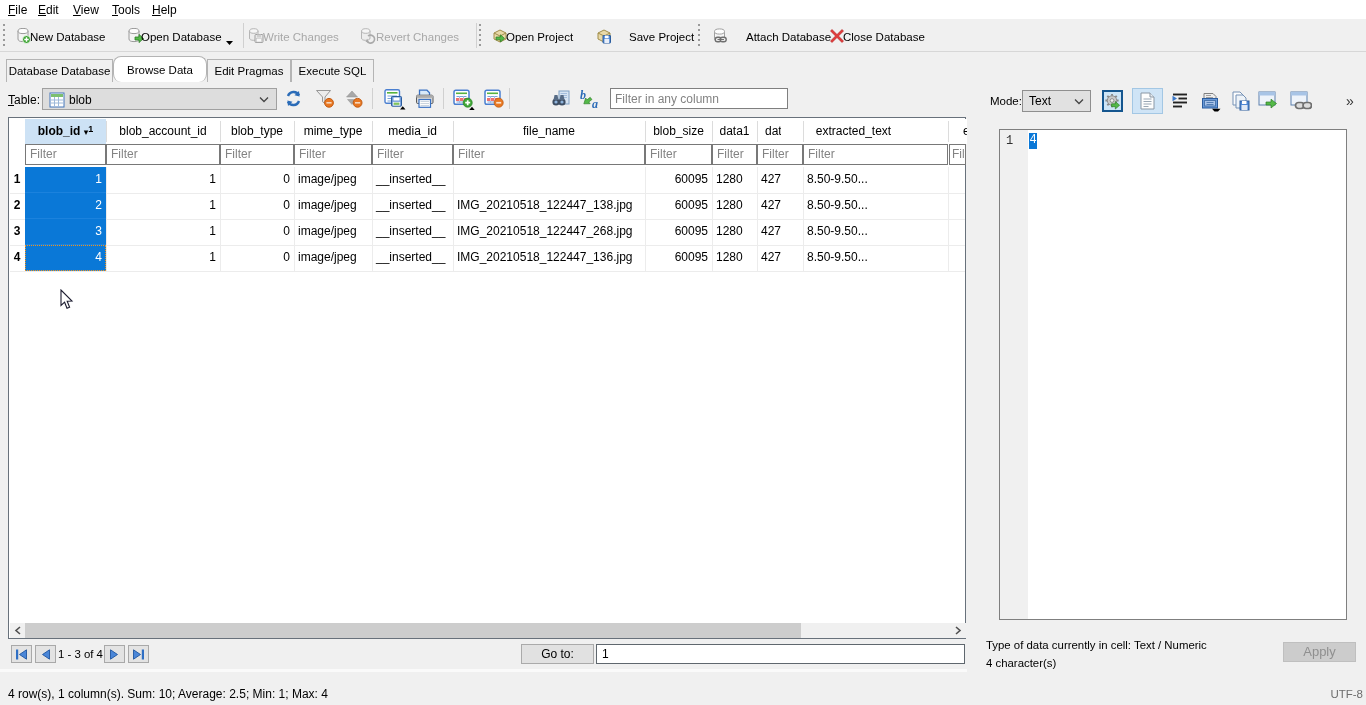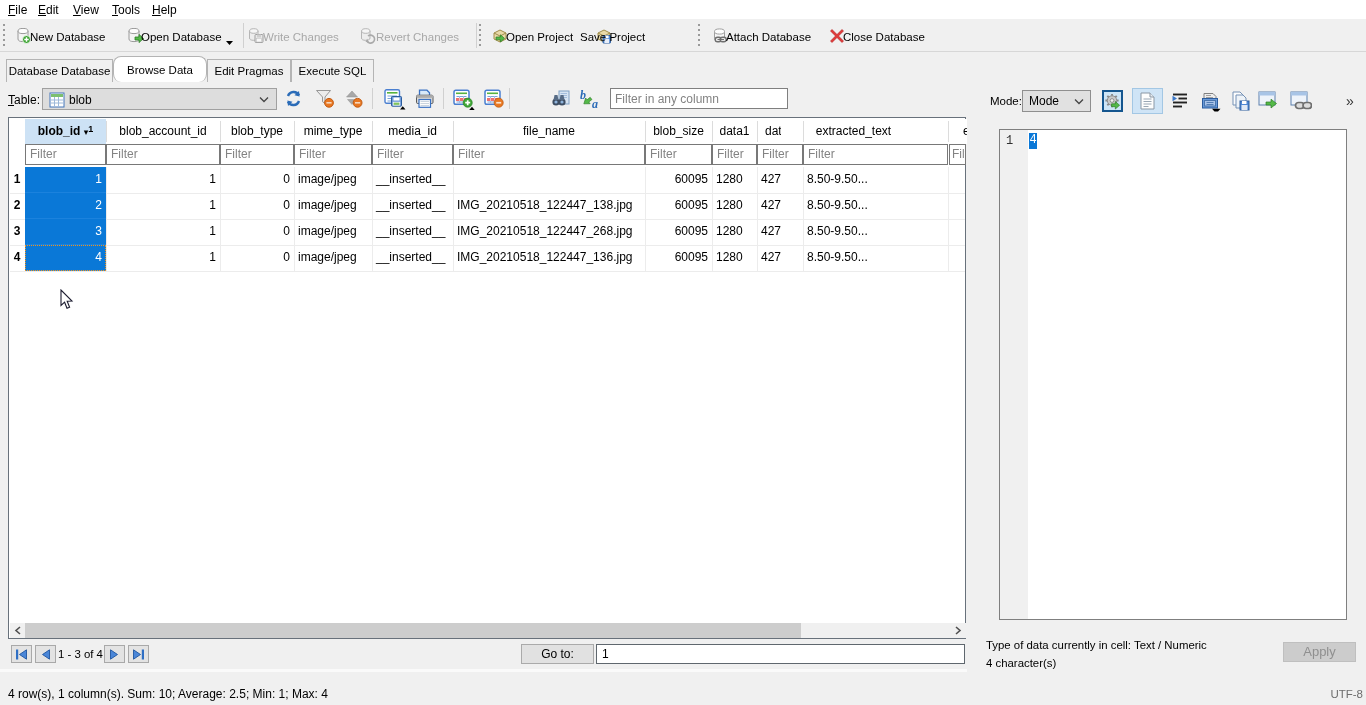--- a/index.html
+++ b/index.html
@@ -106,33 +106,33 @@
   </svg>
   <div class="tbtn" style="left:506px;">Open Project</div>
 
   <svg class="ticon" style="left:596px;top:9px;" width="16" height="16" viewBox="0 0 16 16">
     <path d="M2 5 L8 2 L14 5 L14 11 L8 14 L2 11 Z" fill="#e9d9a8" stroke="#a08d4b"></path>
     <path d="M2 5 L8 8 L14 5 M8 8 L8 14" fill="none" stroke="#a08d4b"></path>
     <rect x="7" y="7.5" width="7.5" height="7.5" rx="0.5" fill="#4f87d4" stroke="#2b5d9e"></rect>
     <rect x="8.8" y="7.5" width="3.8" height="2.8" fill="#fff"></rect>
     <rect x="8.4" y="11" width="4.8" height="4" fill="#e8eef8"></rect>
   </svg>
-  <div class="tbtn" style="left:580px;">Save Project</div>
+  <div class="tbtn" style="left:629px;">Save Project</div>
 
   <div class="handle" style="left:698px;"></div>
   <svg class="ticon" style="left:712px;top:9px;" width="16" height="16" viewBox="0 0 16 16">
     <path d="M2.5 3.5 L2.5 10.5 A5 2.6 0 0 0 12.5 10.5 L12.5 3.5" fill="#f6f6f6" stroke="#a0a0a0"></path>
     <ellipse cx="7.5" cy="3.5" rx="5" ry="2.6" fill="#fdfdfd" stroke="#a0a0a0"></ellipse>
     <g>
         <rect x="3.2" y="9.2" width="6" height="4.6" rx="2.3" fill="#f2f2f2" stroke="#6f6f6f" stroke-width="1.4"></rect>
     <rect x="8.2" y="9.2" width="6" height="4.6" rx="2.3" fill="#f2f2f2" stroke="#6f6f6f" stroke-width="1.4"></rect>
     <path d="M5.5 11.5 H12" stroke="#6f6f6f" stroke-width="1.2"></path>
       </g>
   </svg>
-  <div class="tbtn" style="left:726px;">Attach Database</div>
+  <div class="tbtn" style="left:726px;padding-left:20px;">Attach Database</div>
 
   <svg class="ticon" style="left:830px;top:10px;" width="14" height="14" viewBox="0 0 14 14">
     <path d="M2 0.5 L7 5.5 L12 0.5 L13.5 2 L8.5 7 L13.5 12 L12 13.5 L7 8.5 L2 13.5 L0.5 12 L5.5 7 L0.5 2 Z" fill="#e23b3b" stroke="#b01f1f" stroke-width="0.6"></path>
   </svg>
   <div class="tbtn" style="left:843px;">Close Database</div>
 </div>
 
 <div class="tab" style="left:6px; top:59px; width:107px; height:23px; line-height:22px;">Database Database</div>
 <div class="tab on" style="left:113px; top:56px; width:94px; height:26px; line-height:26px;">Browse Data</div>
 <div class="tab" style="left:207px; top:59px; width:84px; height:23px; line-height:22px;">Edit Pragmas</div>
@@ -370,21 +370,21 @@
 <svg class="a" style="left:60px;top:289px;" width="14" height="21" viewBox="0 0 14 21">
 <path d="M1 1 L1 16.5 L4.6 13.2 L7 19.3 L9.6 18.2 L7.2 12.3 L12 12 Z" fill="#fff" stroke="#1c1c30" stroke-width="1.1"></path>
 </svg>
 
 <div class="a nw" style="left:8px; top:687px;">4 row(s), 1 column(s). Sum: 10; Average: 2.5; Min: 1; Max: 4</div>
 <div class="a nw" style="right:3px; top:688px; color:#6e6e6e; font-size:11.5px;">UTF-8</div>
 
 <div id="dock" class="a">
   <div class="a" style="left:23px;top:43px;font-size:11.5px;">Mode:</div>
   <div class="a" style="left:55px;top:38px;width:69px;height:22px;background:#e1e1e1;border:1px solid #8f8f8f;">
-      <div class="a" style="left:6px;top:3px;">Mode</div>
+      <div class="a" style="left:6px;top:3px;">Text</div>
       <svg class="a" style="right:6px;top:8px;" width="10" height="6" viewBox="0 0 10 6">
         <path d="M1 0.5 L5 4.5 L9 0.5" fill="none" stroke="#444" stroke-width="1.3"></path>
       </svg>
     </div>
   <div class="ibtn" style="left:135px;width:21px;height:22px;top:38px;background:#cde5f7;border:2px solid #15568f;">
       <svg style="position:absolute;left:0px;top:0px;" width="17" height="18" viewBox="0 0 18 18">
         <circle cx="8.5" cy="8.5" r="5" fill="#c9c9c9" stroke="#8a8a8a"></circle>
         <g stroke="#8a8a8a" stroke-width="2">
           <path d="M8.5 1.5 V3.5 M8.5 13.5 V15.5 M1.5 8.5 H3.5 M13.5 8.5 H15.5 M3.5 3.5 L5 5 M12 12 L13.5 13.5 M13.5 3.5 L12 5 M5 12 L3.5 13.5"></path>
         </g>

